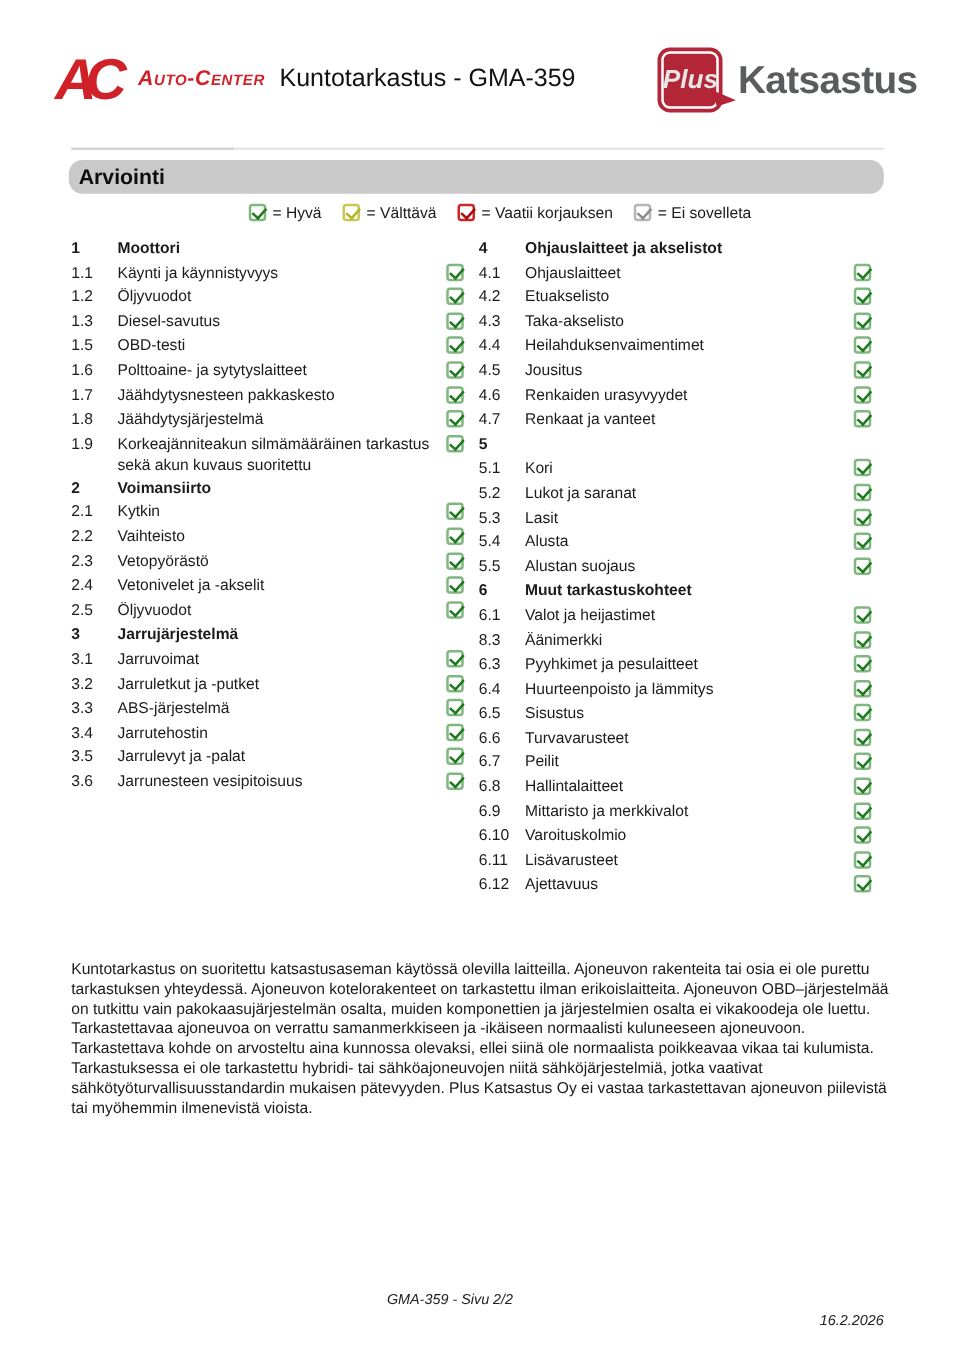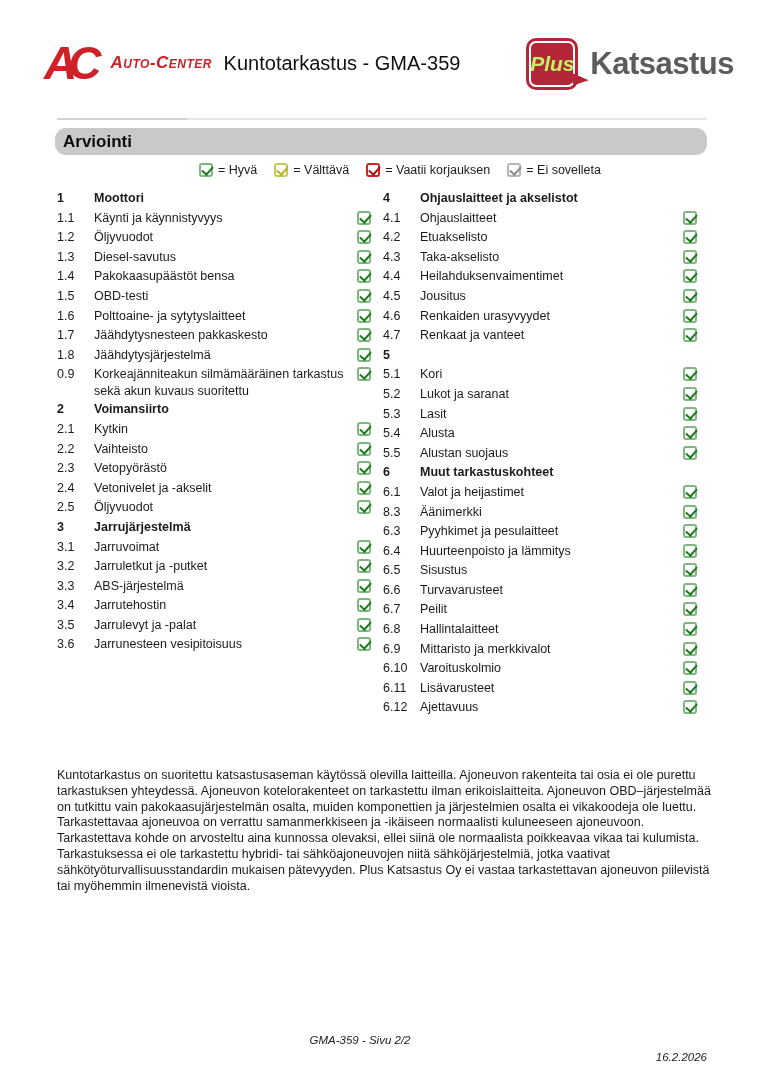--- a/index.html
+++ b/index.html
@@ -70,21 +70,21 @@
     position: absolute;
     right: -9px; bottom: 7px;
     width: 0; height: 0;
     border-style: solid;
     border-width: 14px 0 0 16px;
     border-color: transparent transparent transparent var(--plus-red, #b32638);
     transform: rotate(-18deg);
   }
   .plus-text {
     position: relative;
-    color: #bef264;
+    color: #e5e5e5;
     font-size: 21px;
     font-style: italic;
     font-weight: bold;
     z-index: 1;
   }
   .katsastus-text {
     margin-left: 12px;
     font-size: 31px;
     font-weight: bold;
     color: var(--katsastus-gray, #5a5c5e);
@@ -268,46 +268,41 @@
           <span class="num">1.2</span>
           <span class="label">Öljyvuodot</span>
           <span class="cb cb-good"></span>
         </div>
         <div class="row">
           <span class="num">1.3</span>
           <span class="label">Diesel-savutus</span>
           <span class="cb cb-good"></span>
         </div>
         <div class="row">
-          <span class="num">1.4</span>
-          <span class="label">Pakokaasupäästöt bensa</span>
-          <span class="cb cb-good"></span>
-        </div>
-        <div class="row">
           <span class="num">1.5</span>
           <span class="label">OBD-testi</span>
           <span class="cb cb-good"></span>
         </div>
         <div class="row">
           <span class="num">1.6</span>
           <span class="label">Polttoaine- ja sytytyslaitteet</span>
           <span class="cb cb-good"></span>
         </div>
         <div class="row">
           <span class="num">1.7</span>
           <span class="label">Jäähdytysnesteen pakkaskesto</span>
           <span class="cb cb-good"></span>
         </div>
         <div class="row">
           <span class="num">1.8</span>
           <span class="label">Jäähdytysjärjestelmä</span>
           <span class="cb cb-good"></span>
         </div>
         <div class="row">
-          <span class="num">0.9</span>
+          <span class="num">1.9</span>
           <span class="label">Korkeajänniteakun silmämääräinen tarkastus sekä akun kuvaus suoritettu</span>
           <span class="cb cb-good"></span>
         </div>
         <div class="row hdr">
           <span class="num">2</span>
           <span class="label">Voimansiirto</span>
           <span class="cb cb-none"></span>
         </div>
         <div class="row">
           <span class="num">2.1</span>

